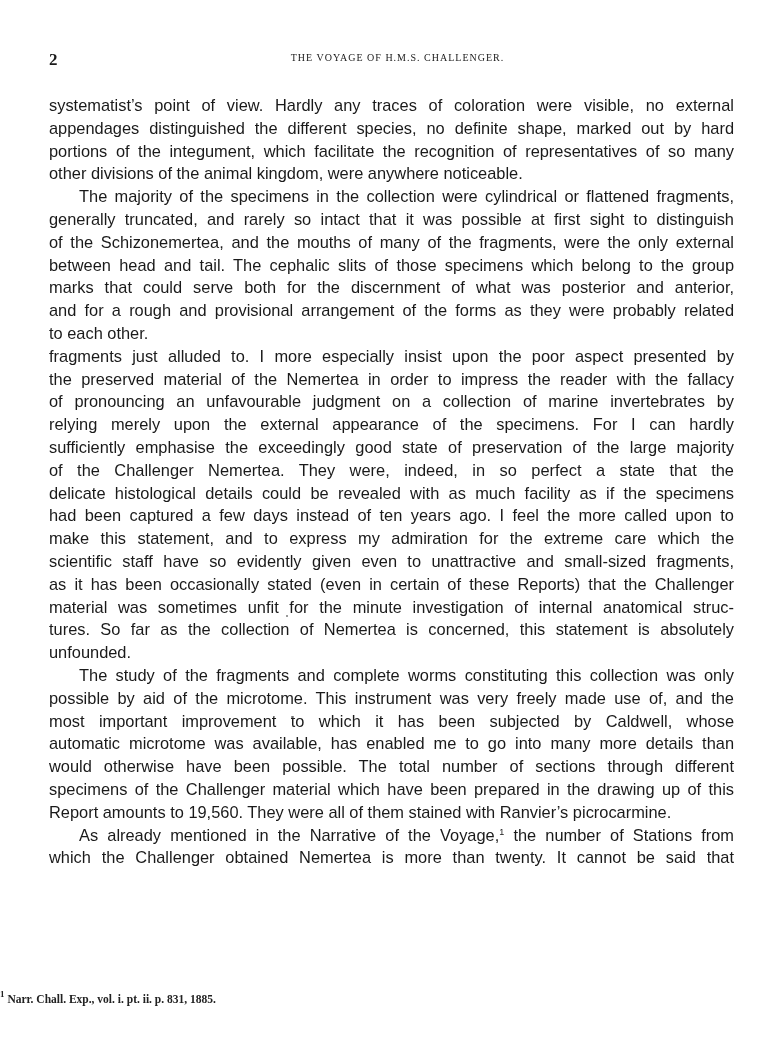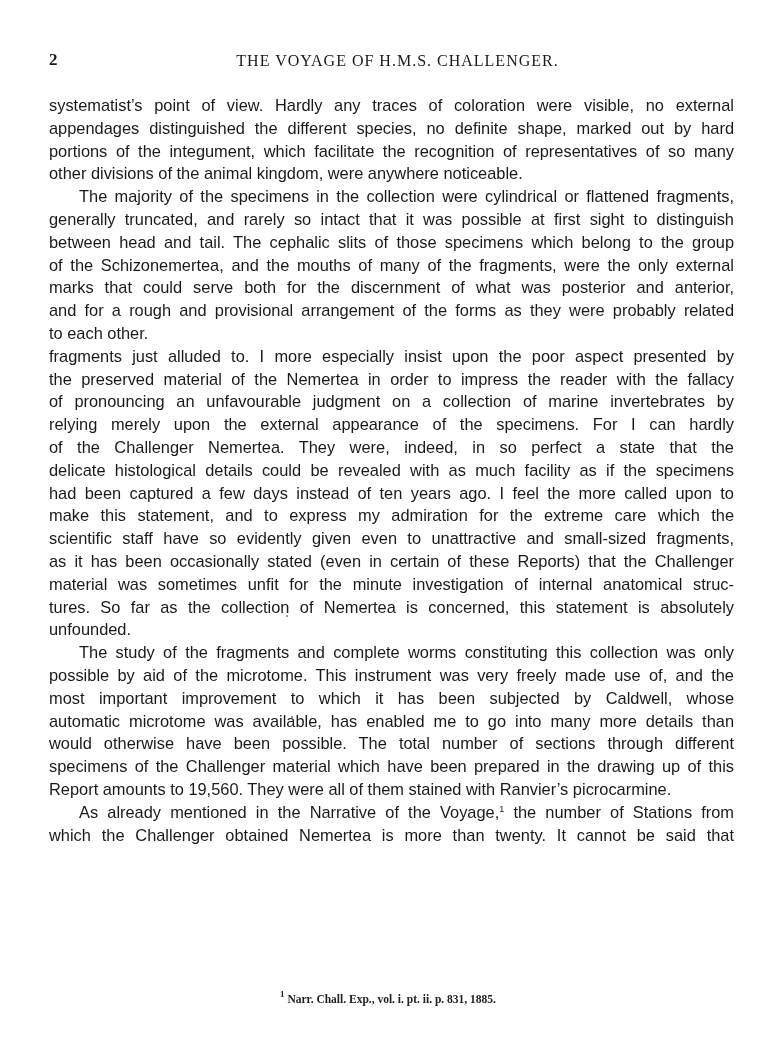--- a/index.html
+++ b/index.html
@@ -36,21 +36,21 @@
       font-weight: bold;
       font-size: 17px;
     }
     .running-title {
       position: absolute;
       left: 0;
       right: 0;
       top: 2px;
       text-align: center;
       font-family: "Liberation Serif", serif;
-      font-size: 16px;
+      font-size: 10px;
       letter-spacing: 1px;
       padding-left: 12px;
     }
     .body-text {
       position: absolute;
       left: 49px;
       top: 94px;
       width: 685px;
     }
     .line {
@@ -67,21 +67,21 @@
       text-align-last: left;
     }
     .line.indent {
       padding-left: 30px;
     }
     .footnote {
       position: absolute;
       top: 993px;
       left: 0;
       width: 776px;
-      text-align: center;
+      text-align: left;
       font-family: "Liberation Serif", serif;
       font-size: 11.5px;
       font-weight: bold;
       color: #222;
     }
     sup {
       font-size: 9px;
       line-height: 0;
       vertical-align: 6px;
     }
@@ -106,31 +106,32 @@
   <div class="body-text" id="body-text">
       <div class="paragraph">
         <div class="line">systematist’s point of view.  Hardly any traces of coloration were visible, no external</div>
         <div class="line">appendages distinguished the different species, no definite shape, marked out by hard</div>
         <div class="line">portions of the integument, which facilitate the recognition of representatives of so many</div>
         <div class="line last">other divisions of the animal kingdom, were anywhere noticeable.</div>
       </div>
       <div class="paragraph">
         <div class="line indent">The majority of the specimens in the collection were cylindrical or flattened fragments,</div>
         <div class="line">generally truncated, and rarely so intact that it was possible at first sight to distinguish</div>
+        <div class="line">of the Schizonemertea, and the mouths of many of the fragments, were the only external</div>
         <div class="line">between head and tail.  The cephalic slits of those specimens which belong to the group</div>
-        <div class="line">of the Schizonemertea, and the mouths of many of the fragments, were the only external</div>
         <div class="line">marks that could serve both for the discernment of what was posterior and anterior,</div>
         <div class="line">and for a rough and provisional arrangement of the forms as they were probably related</div>
         <div class="line last">to each other.</div>
       </div>
       <div class="paragraph">
         <div class="line">fragments just alluded to.  I more especially insist upon the poor aspect presented by</div>
         <div class="line">the preserved material of the Nemertea in order to impress the reader with the fallacy</div>
         <div class="line">of pronouncing an unfavourable judgment on a collection of marine invertebrates by</div>
         <div class="line">relying merely upon the external appearance of the specimens.  For I can hardly</div>
+        <div class="line">sufficiently emphasise the exceedingly good state of preservation of the large majority</div>
         <div class="line">of the Challenger Nemertea.  They were, indeed, in so perfect a state that the</div>
         <div class="line">delicate histological details could be revealed with as much facility as if the specimens</div>
         <div class="line">had been captured a few days instead of ten years ago.  I feel the more called upon to</div>
         <div class="line">make this statement, and to express my admiration for the extreme care which the</div>
         <div class="line">scientific staff have so evidently given even to unattractive and small-sized fragments,</div>
         <div class="line">as it has been occasionally stated (even in certain of these Reports) that the Challenger</div>
         <div class="line">material was sometimes unfit for the minute investigation of internal anatomical struc-</div>
         <div class="line">tures.  So far as the collection of Nemertea is concerned, this statement is absolutely</div>
         <div class="line last">unfounded.</div>
       </div>

